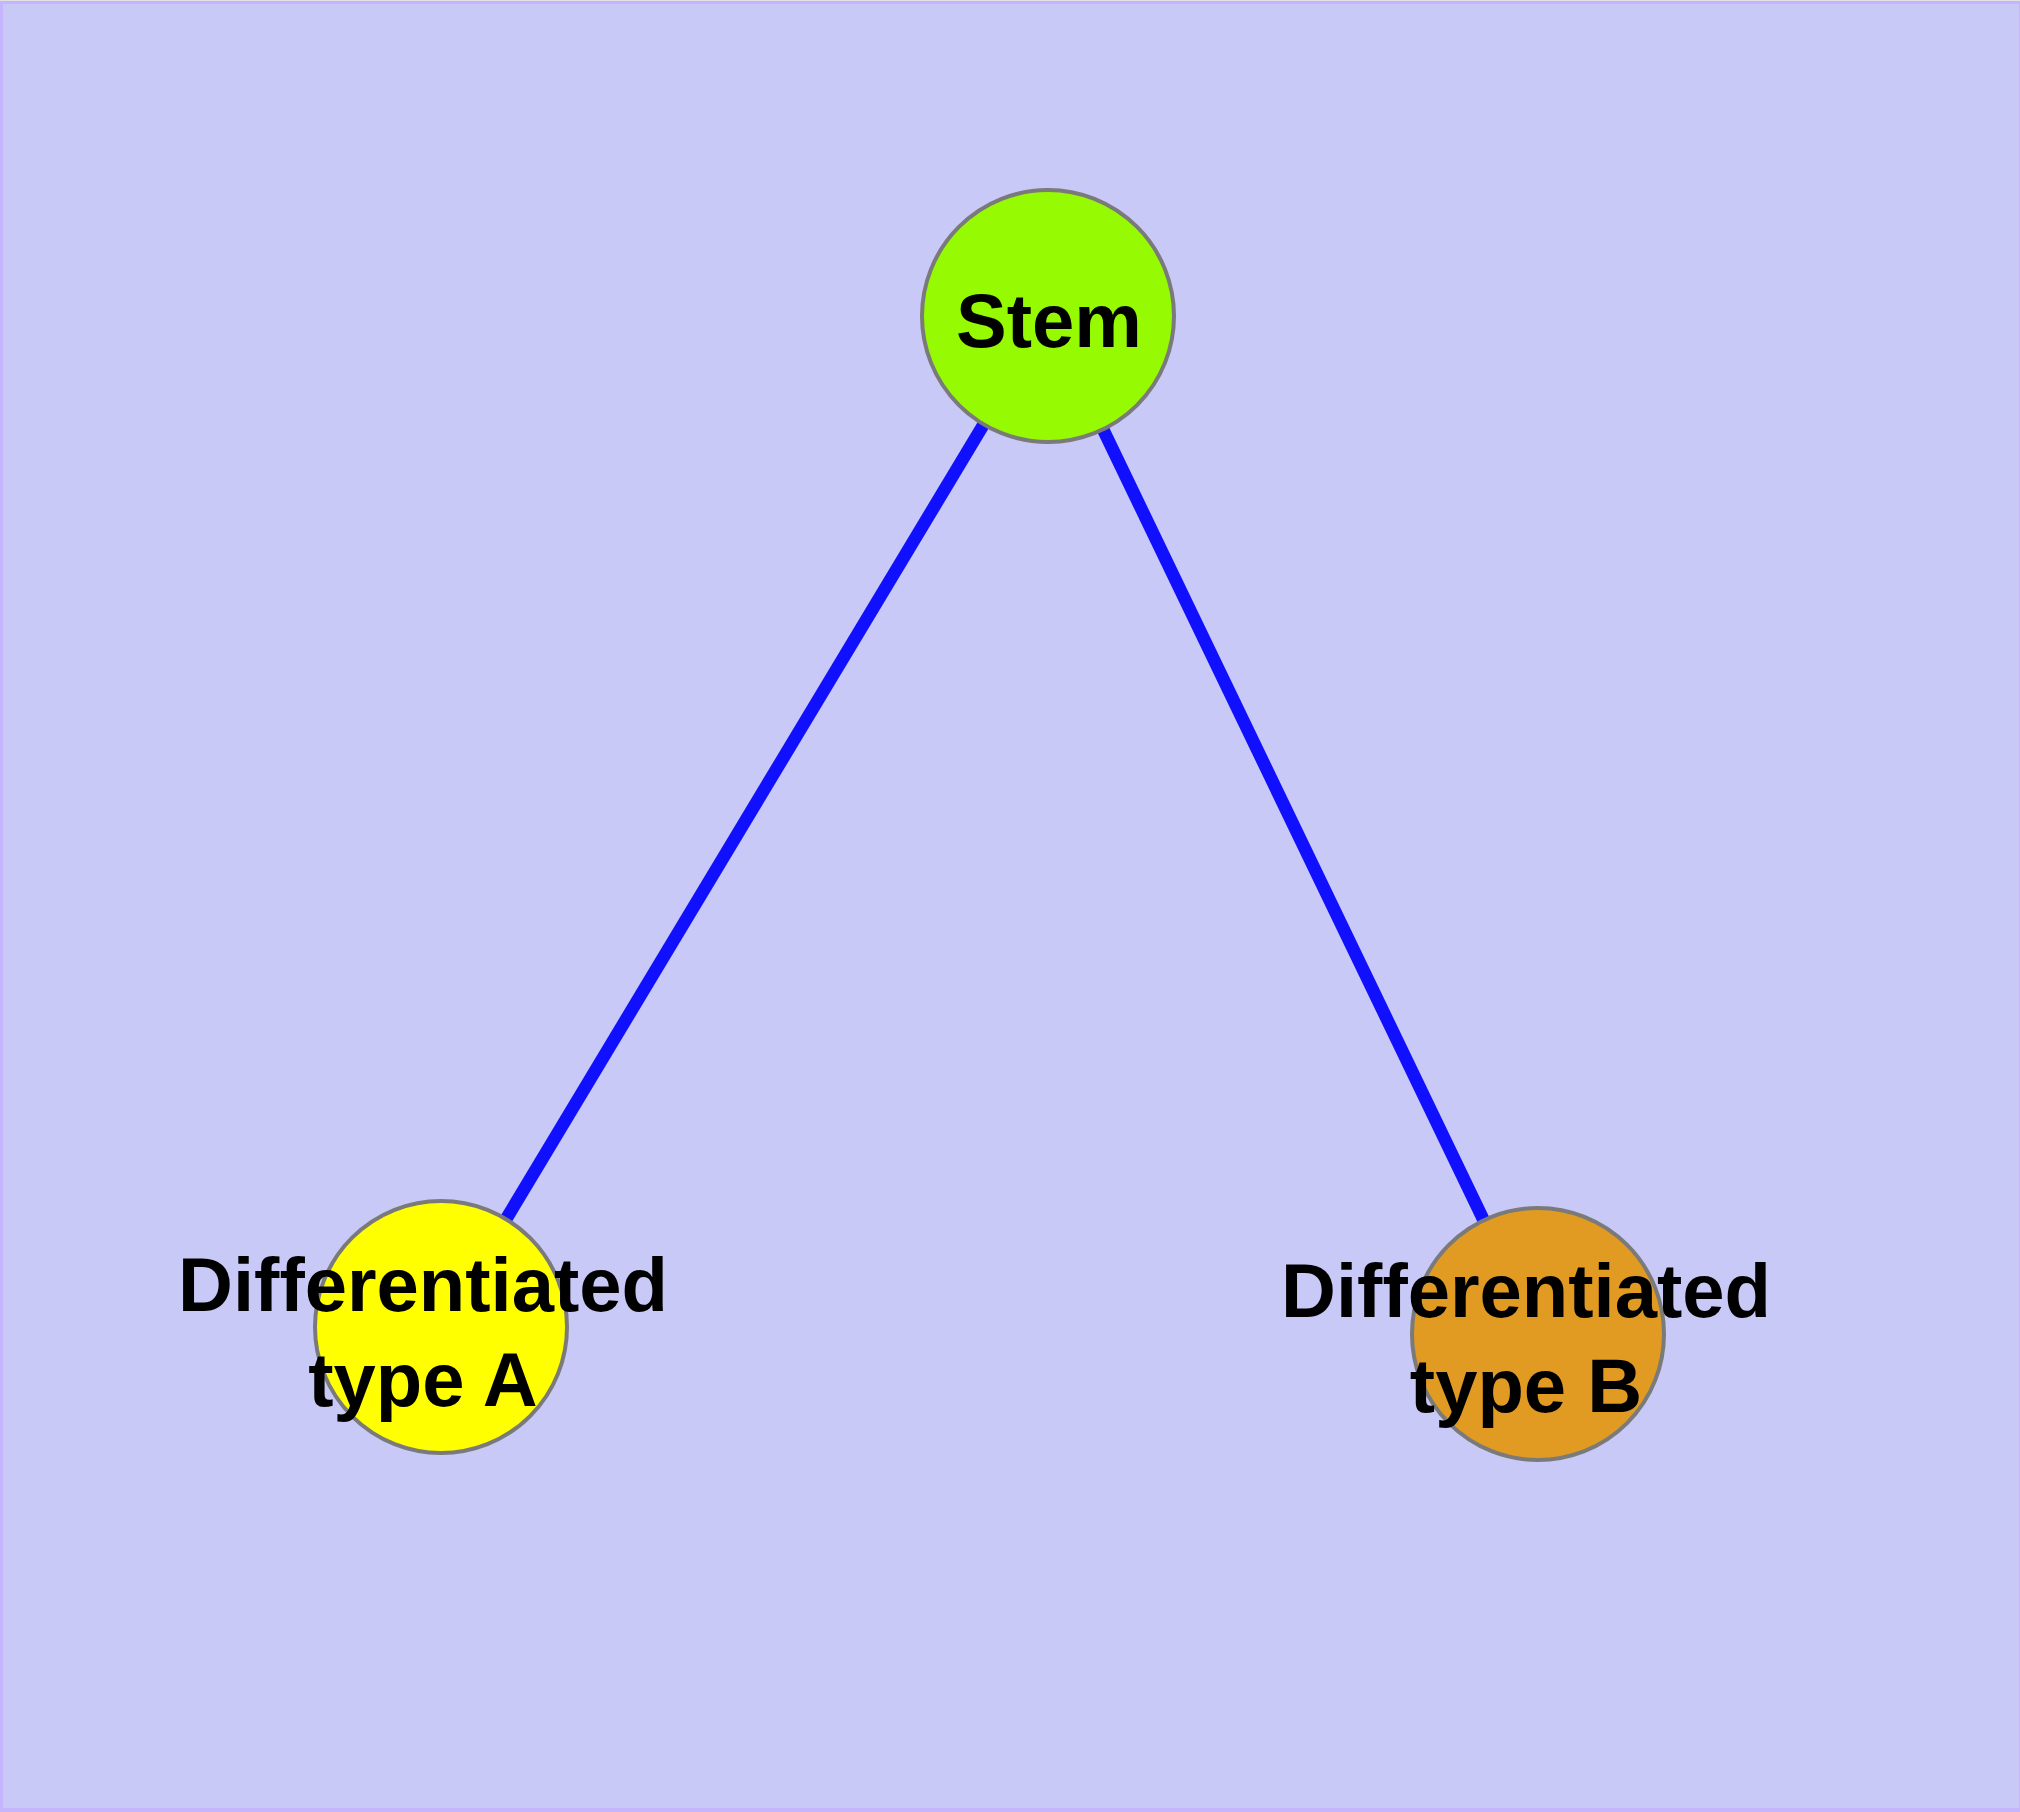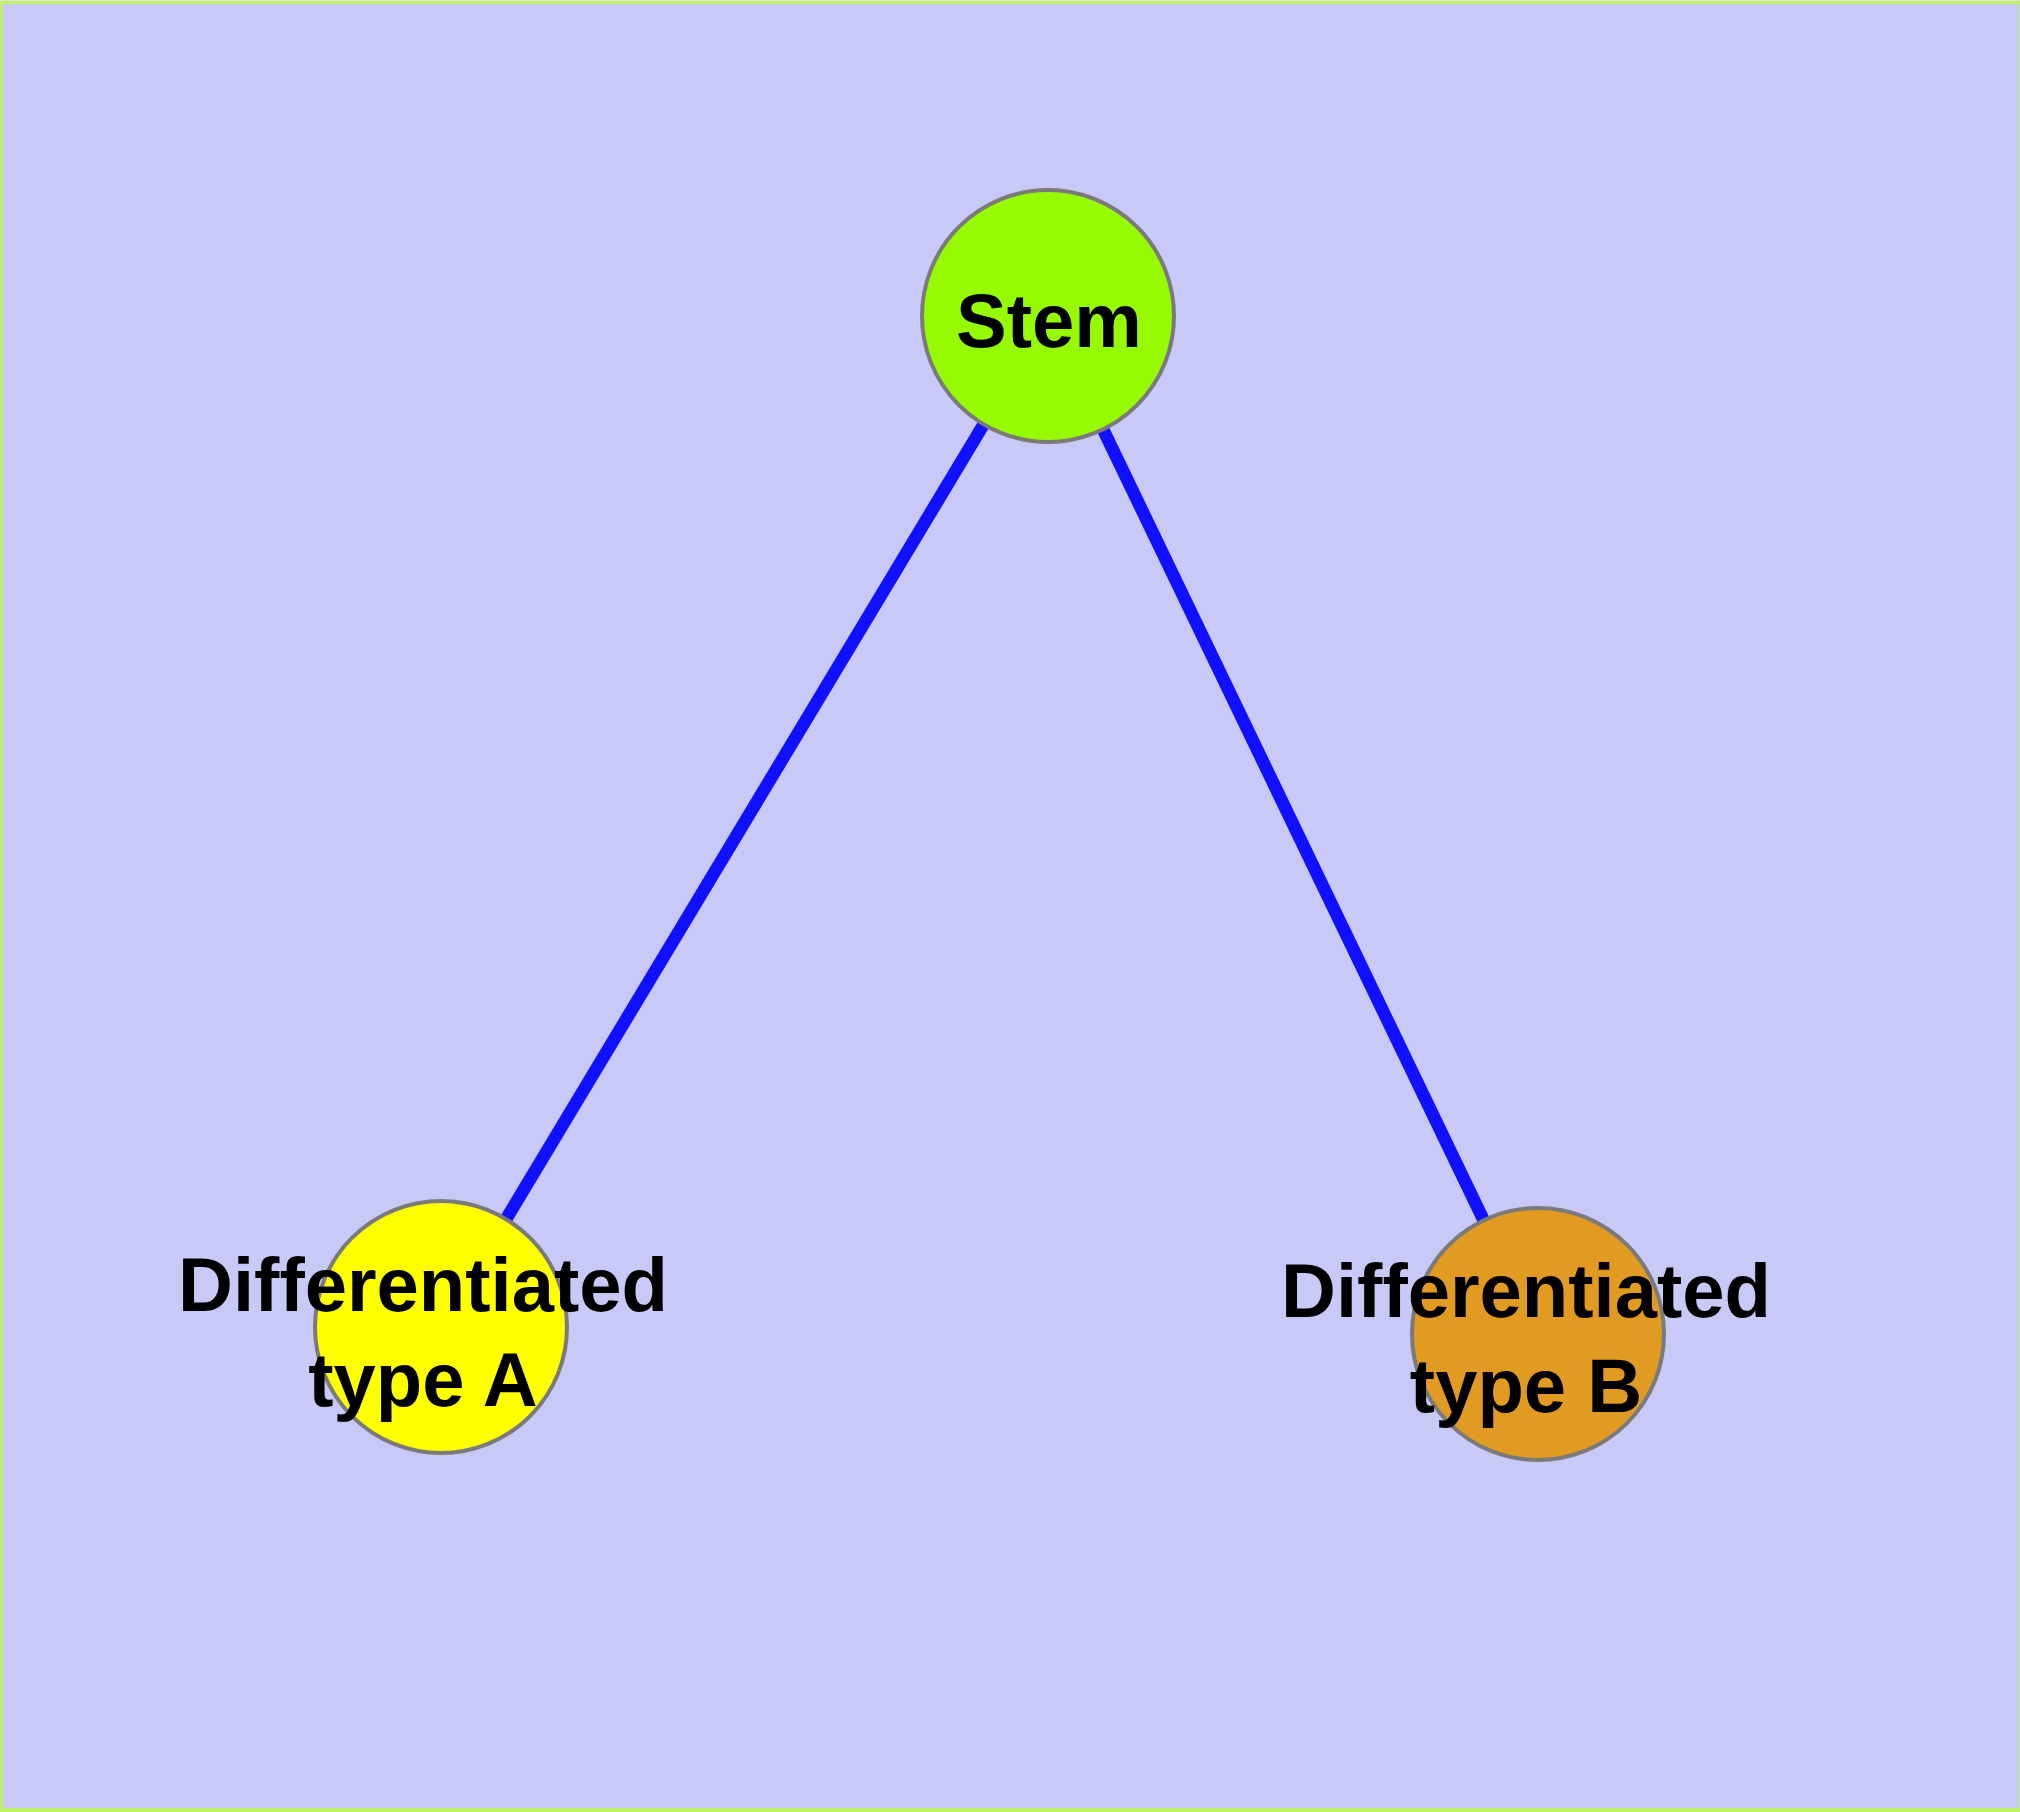--- a/index.html
+++ b/index.html
@@ -5,21 +5,21 @@
   html, body {
     margin: 0;
     padding: 0;
     background: #ffffff;
     font-family: "Liberation Sans", sans-serif;
   }
   .canvas {
     position: relative;
     width: 2021px;
     height: 1812px;
-    background: #bef264;
+    background: #c4b5fd;
     border-top: 0.8px solid #e2e2e6;
     overflow: hidden;
   }
   .panel {
     position: absolute;
     left: 2.5px;
     top: 3.4px;
     right: 2.5px;
     bottom: 5.1px;
   }

